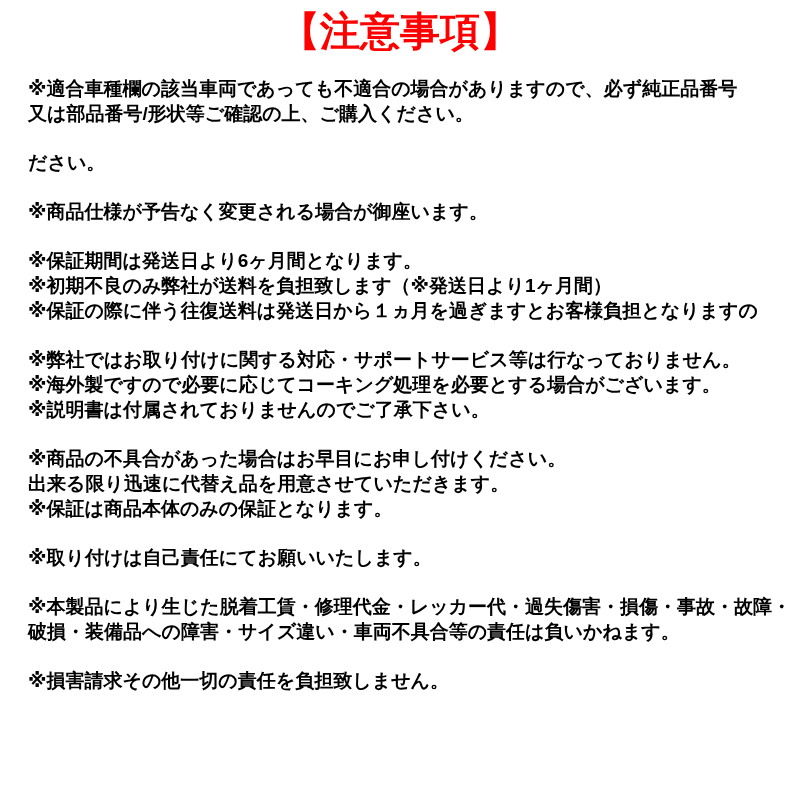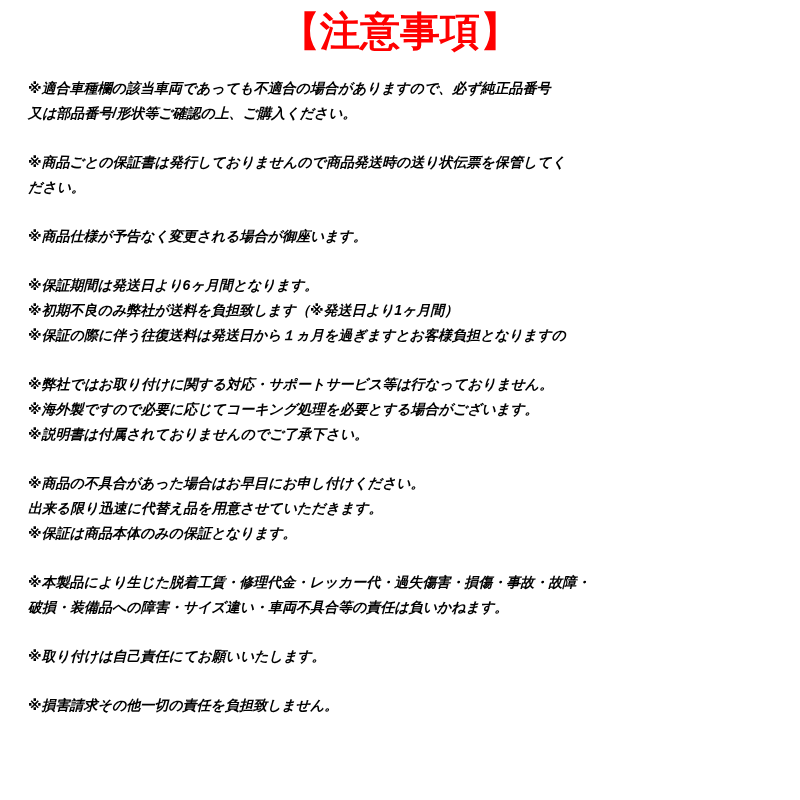--- a/index.html
+++ b/index.html
@@ -26,39 +26,37 @@
     padding-left: 28px;
     padding-right: 10px;
   }
   .para {
     margin-bottom: 24px;
   }
   .para:last-child {
     margin-bottom: 12px;
   }
   .line {
-    font-size: 14px;
+    font-size: 19px;
     font-weight: bold;
     line-height: 25px;
     white-space: nowrap;
-    font-style: italic;
   }
 </style>
 </head>
 <body style="background: rgb(255, 255, 255); color: rgb(0, 0, 0);">
 
 <div class="page">
   <h1 class="title" style="color: rgb(255, 0, 0);">【注意事項】</h1>
   <div class="content">
       <div class="para">
         <div class="line">※適合車種欄の該当車両であっても不適合の場合がありますので、必ず純正品番号</div>
         <div class="line">又は部品番号/形状等ご確認の上、ご購入ください。</div>
       </div>
       <div class="para">
-        <div class="line">※商品ごとの保証書は発行しておりませんので商品発送時の送り状伝票を保管してく</div>
         <div class="line">ださい。</div>
       </div>
       <div class="para">
         <div class="line">※商品仕様が予告なく変更される場合が御座います。</div>
       </div>
       <div class="para">
         <div class="line">※保証期間は発送日より6ヶ月間となります。</div>
         <div class="line">※初期不良のみ弊社が送料を負担致します（※発送日より1ヶ月間）</div>
         <div class="line">※保証の際に伴う往復送料は発送日から１ヵ月を過ぎますとお客様負担となりますの</div>
       </div>
@@ -66,23 +64,23 @@
         <div class="line">※弊社ではお取り付けに関する対応・サポートサービス等は行なっておりません。</div>
         <div class="line">※海外製ですので必要に応じてコーキング処理を必要とする場合がございます。</div>
         <div class="line">※説明書は付属されておりませんのでご了承下さい。</div>
       </div>
       <div class="para">
         <div class="line">※商品の不具合があった場合はお早目にお申し付けください。</div>
         <div class="line">出来る限り迅速に代替え品を用意させていただきます。</div>
         <div class="line">※保証は商品本体のみの保証となります。</div>
       </div>
       <div class="para">
+        <div class="line">※取り付けは自己責任にてお願いいたします。</div>
+      </div>
+      <div class="para">
         <div class="line">※本製品により生じた脱着工賃・修理代金・レッカー代・過失傷害・損傷・事故・故障・</div>
         <div class="line">破損・装備品への障害・サイズ違い・車両不具合等の責任は負いかねます。</div>
-      </div>
-      <div class="para">
-        <div class="line">※取り付けは自己責任にてお願いいたします。</div>
       </div>
       <div class="para">
         <div class="line">※損害請求その他一切の責任を負担致しません。</div>
       </div>
     </div>
 </div>
 
 </body></html>

